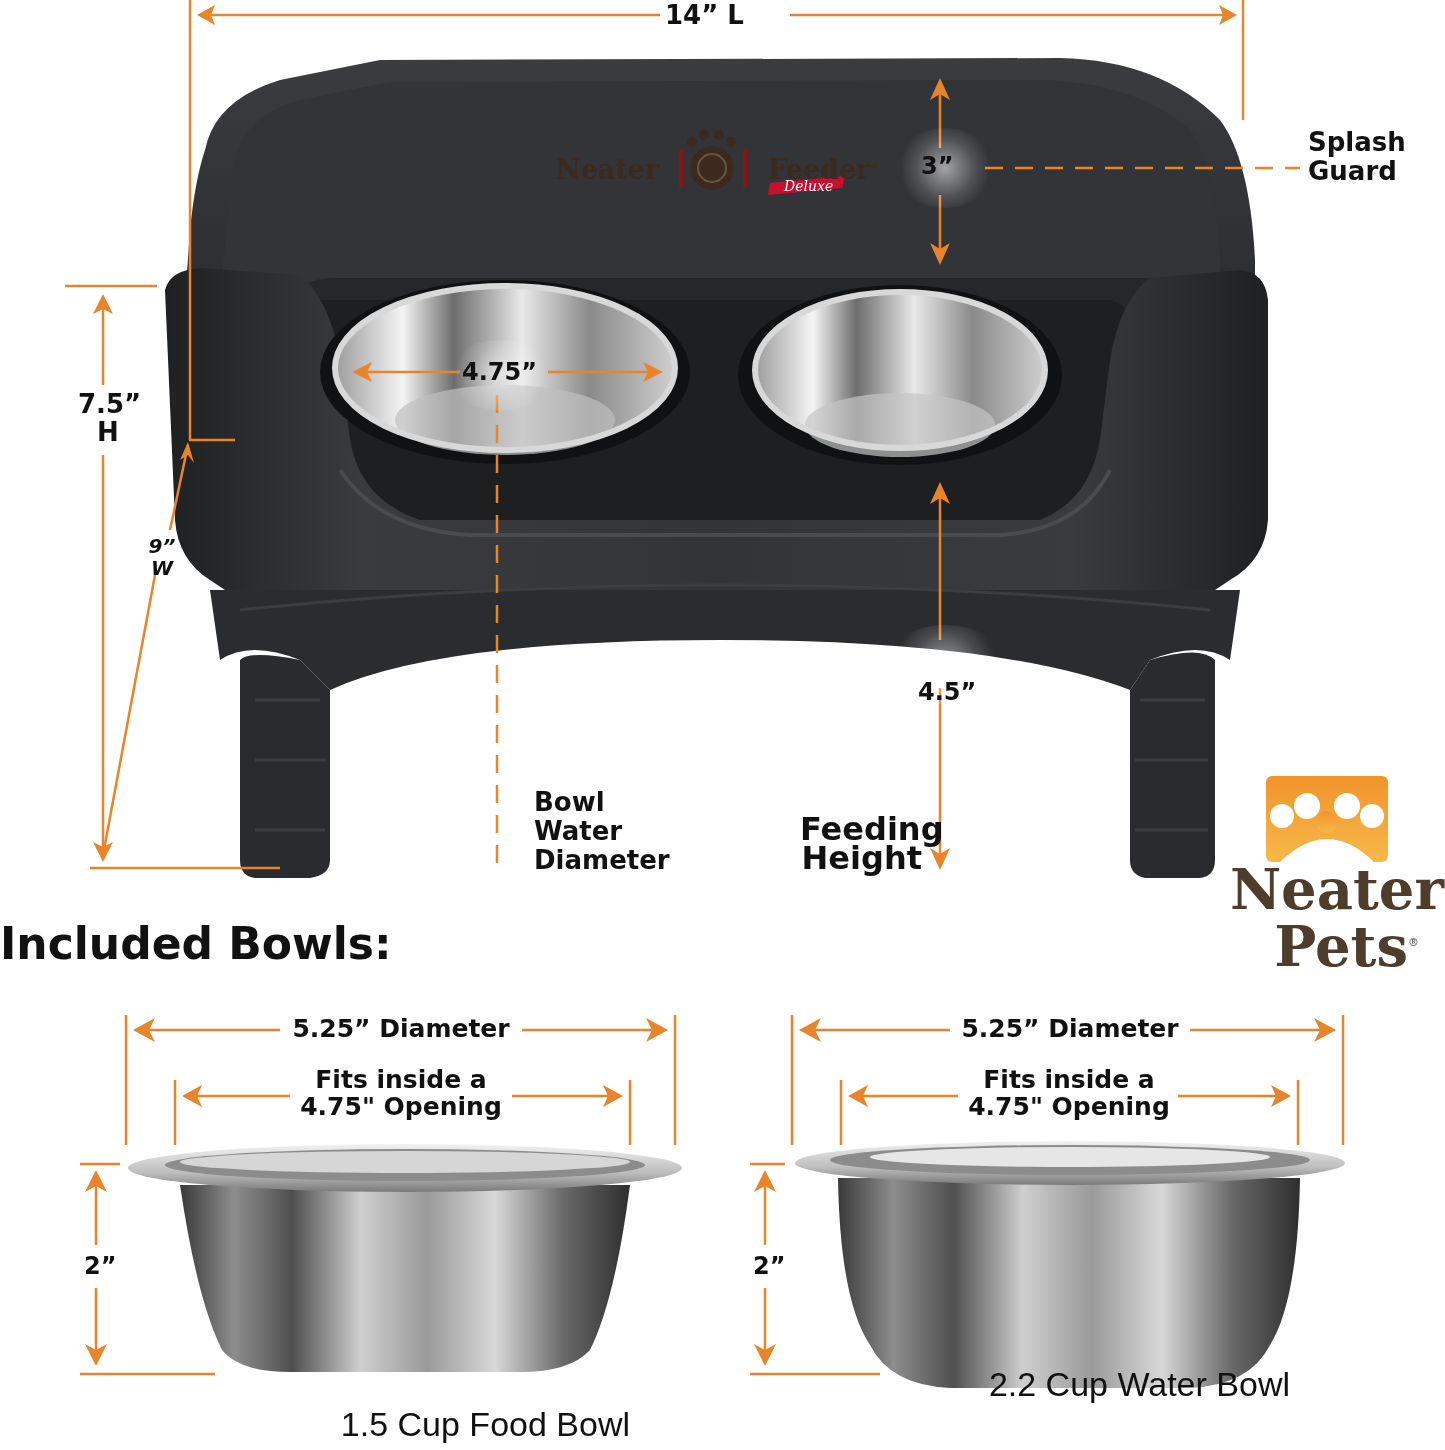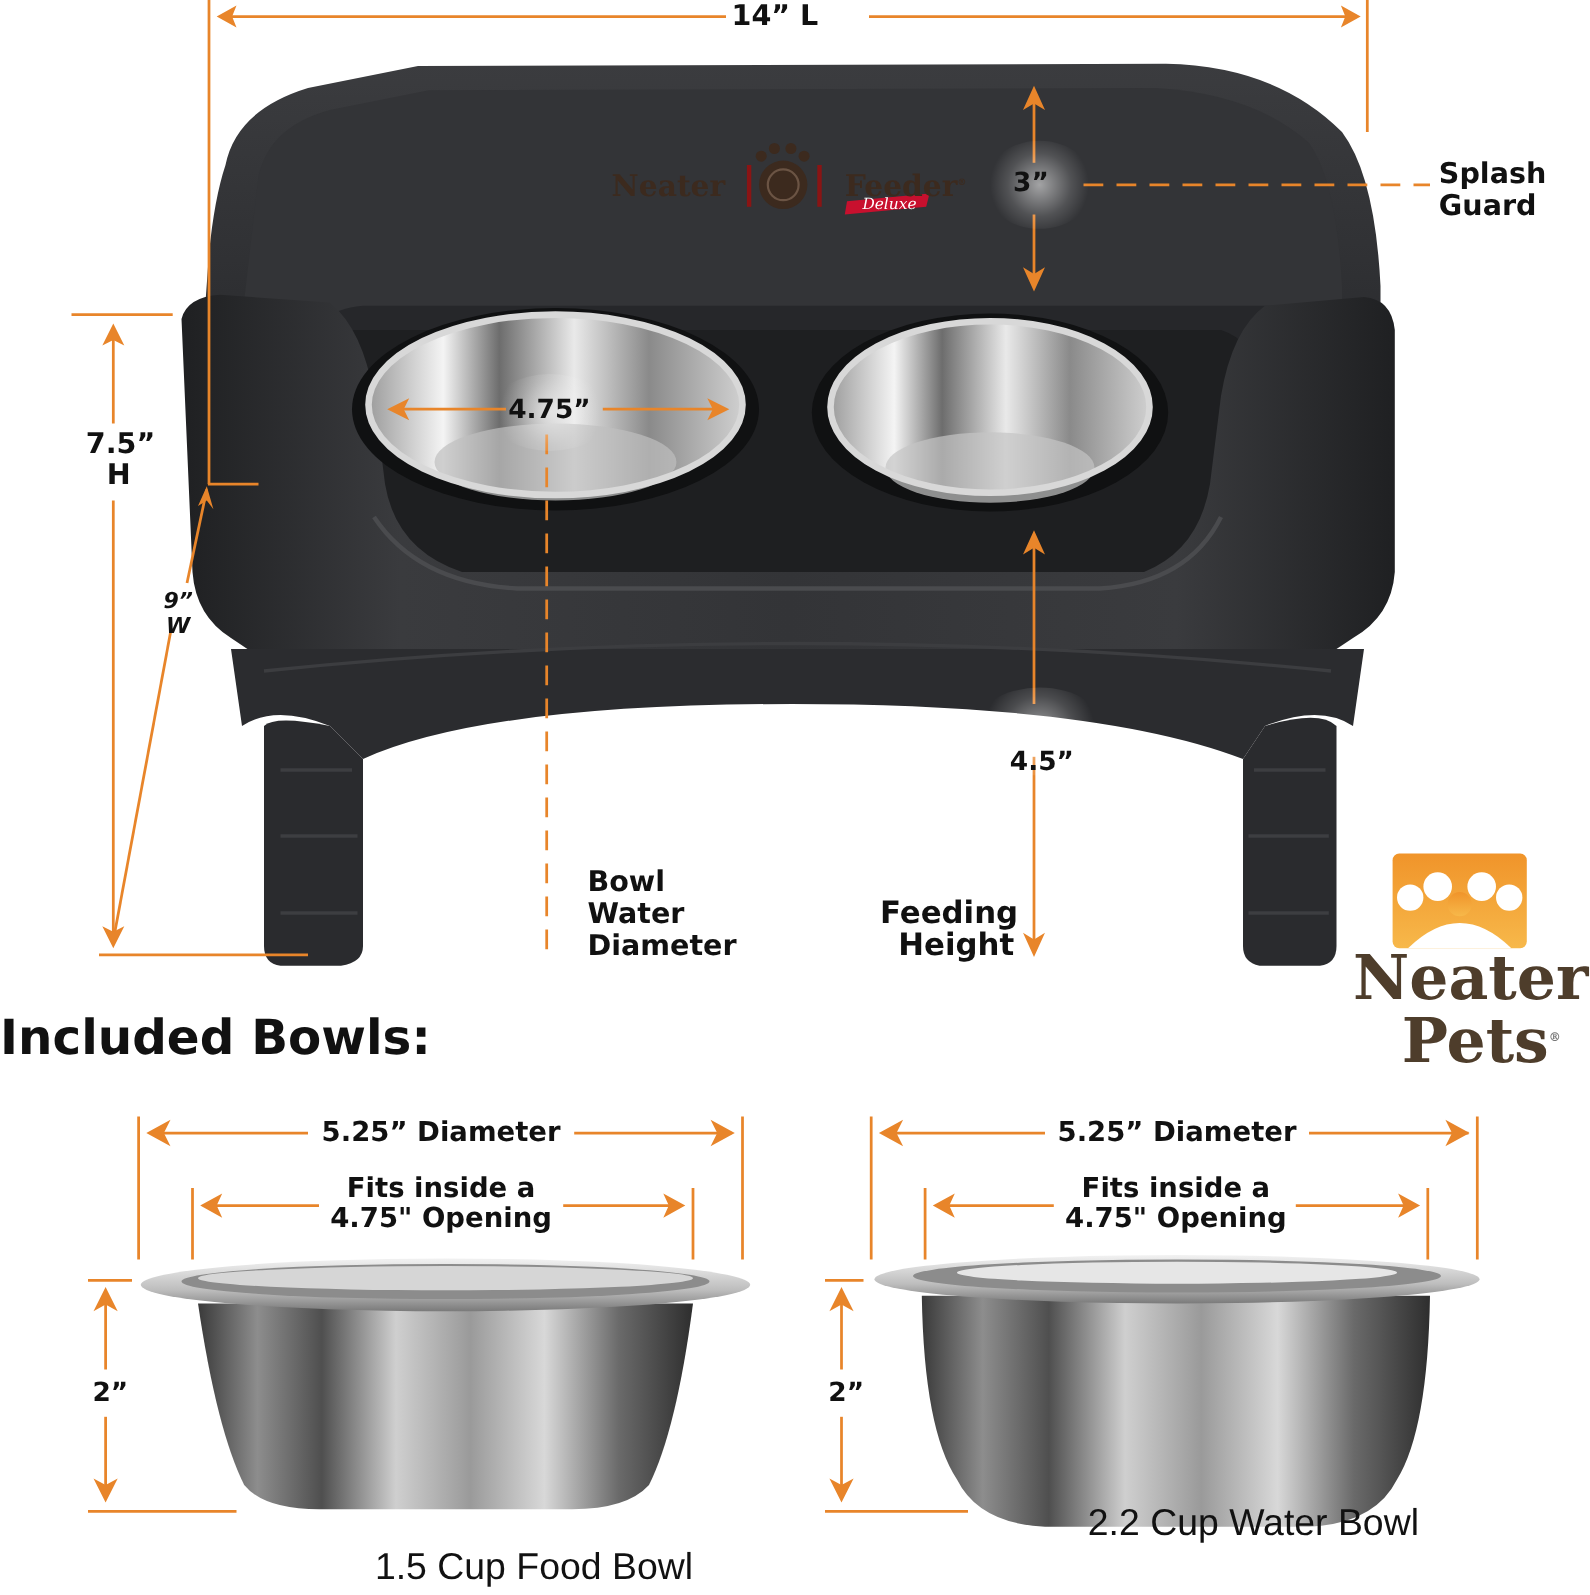--- a/index.html
+++ b/index.html
@@ -226,36 +226,36 @@
   <div>H</div>
 </div>
 
 <div class="abs lbl" style="left:142px;top:535px;font-size:20px;line-height:22px;font-style:italic;text-align:center;width:40px;">
   <div>9”</div>
   <div>W</div>
 </div>
 
 <div class="abs lbl" style="left:921px;top:152px;font-size:24px;">3”</div>
 
-<div class="abs lbl" style="left:1308px;top:144px;font-size:26px;line-height:29px;font-weight:bold;">
+<div class="abs lbl" style="left:1308px;top:128px;font-size:26px;line-height:29px;font-weight:bold;">
   <div>Splash</div>
   <div>Guard</div>
 </div>
 
 <div class="abs lbl" style="left:462px;top:358px;font-size:24px;">4.75”</div>
 
 <div class="abs lbl" style="left:534px;top:788px;font-size:26px;line-height:29px;">
   <div>Bowl</div>
   <div>Water</div>
   <div>Diameter</div>
 </div>
 
 <div class="abs lbl" style="left:918px;top:652px;font-size:24px;margin-top:26px;">4.5”</div>
 
-<div class="abs lbl" style="left:800px;top:815px;font-size:28px;line-height:29px;text-align:right;width:122px;">
+<div class="abs lbl" style="left:800px;top:815px;font-size:32px;line-height:29px;text-align:right;width:122px;">
   <div>Feeding</div>
   <div>Height</div>
 </div>
 
 <div class="abs serif-brand" style="left:556px;top:154px;font-size:27px;color:#3c2a1e;">Neater</div>
 <div class="abs serif-brand" style="left:768px;top:154px;font-size:27px;color:#3c2a1e;"><span>Feeder</span><sup style="font-size:8px;">®</sup></div>
 <div class="abs" style="left:784px;top:178px;font-size:14px;font-style:italic;color:#ffffff;font-family:'DejaVu Serif',serif;">Deluxe</div>
 
 <div class="abs serif-brand" style="left:1208px;top:862px;font-size:56px;line-height:54px;color:#4e3d2b;text-align:right;width:236px;">
   <div>Neater</div>

